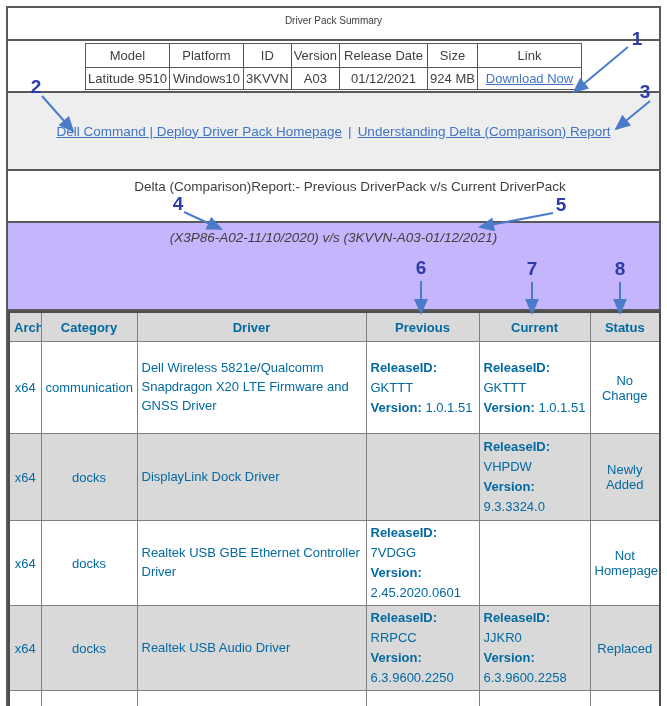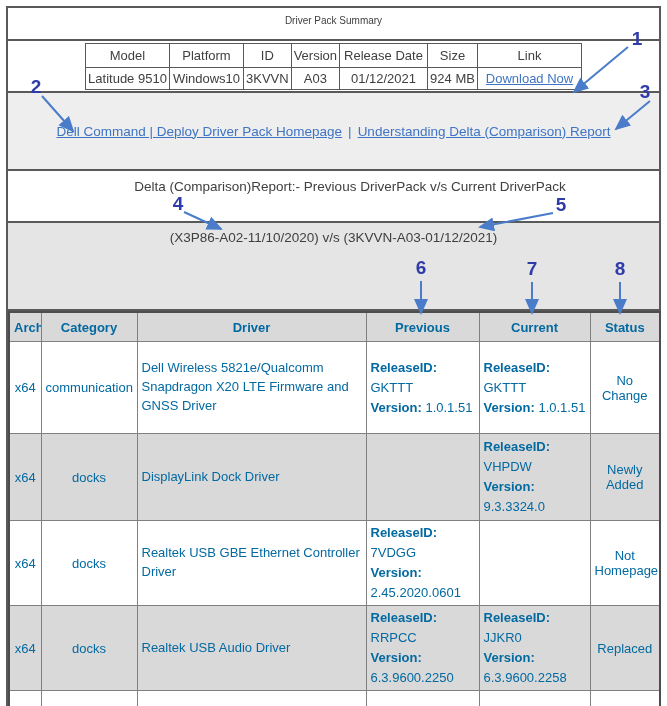--- a/index.html
+++ b/index.html
@@ -17,21 +17,21 @@
     width: 655px; height: 720px;
     box-sizing: border-box;
     border: 2px solid #595959;
     background: #ffffff;
   }
   .sec { box-sizing: border-box; border-bottom: 2px solid #595959; }
   .sec-title { height: 33px; padding-top: 7px; text-align: center; font-size: 10px; }
   .sec-summary { height: 50px; }
   .sec-links { height: 78px; background: #eeeeee; display: flex; align-items: center; justify-content: center; font-size: 13.5px; }
   .sec-delta { height: 52px; padding-top: 8px; text-align: center; font-size: 13.5px; background: #ffffff; padding-left: 33px; }
-  .sec-version { height: 88px; padding-top: 7px; text-align: center; font-size: 13.5px; background: #e5e5e5; }
+  .sec-version { height: 88px; padding-top: 7px; text-align: center; font-size: 13.5px; background: #c4b5fd; font-style: italic; }
   .sec-table { border-bottom: none; }
 
   a.doclink { color: #3f74c4; text-decoration: underline; cursor: pointer; }
   .linksep { margin: 0 6px; color: #3f74c4; }
 
   table.summary {
     border-collapse: collapse;
     margin: 2px auto 0 auto;
     font-size: 13px;
   }

